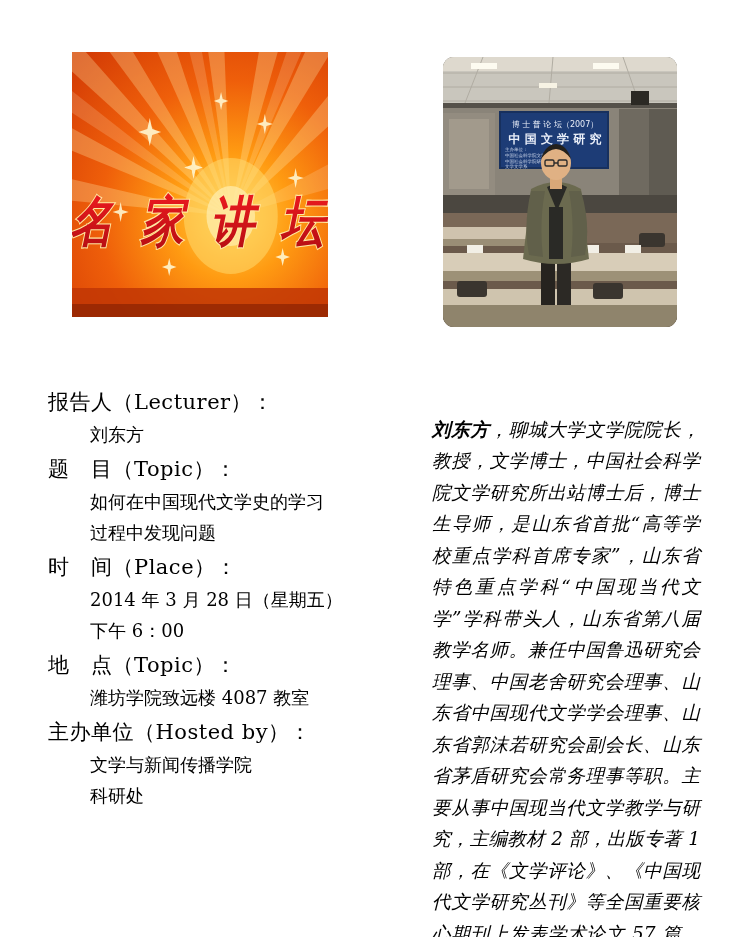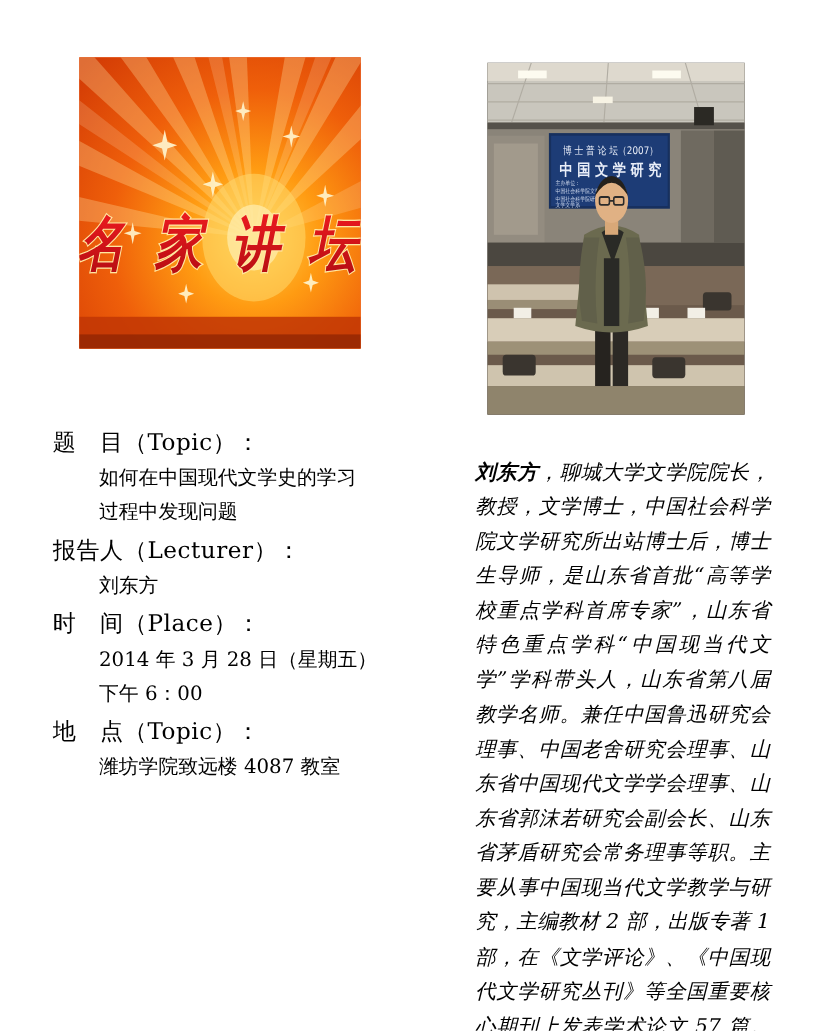--- a/index.html
+++ b/index.html
@@ -37,23 +37,24 @@
     background: #e8500f;
   }
   .poster svg { display: block; width: 100%; height: 100%; }
 
   
   .photo {
     position: absolute;
     left: 443px;
     top: 5px;
     width: 234px;
-    height: 320px;
+    height: 270px;
     overflow: hidden;
     background: #6d6a63;
+    border-radius: 11px;
   }
   .photo svg { display: block; width: 100%; height: 100%; }
 
   
   .columns {
     position: absolute;
     top: 385px;
     left: 0;
     width: 750px;
   }
@@ -248,41 +249,46 @@
       </g>
     </svg>
   </div>
 </div>
 
 <div class="columns">
 
   <div class="col-left">
 
     <div class="field">
+      <div class="field-label">报告人（Lecturer）：</div>
+      <div class="field-value">刘东方</div>
+    </div>
+
+    <div class="field">
       <div class="field-label">题　目（Topic）：</div>
       <div class="field-value">如何在中国现代文学史的学习</div>
       <div class="field-value">过程中发现问题</div>
     </div>
 
     <div class="field">
-      <div class="field-label">报告人（Lecturer）：</div>
-      <div class="field-value">刘东方</div>
-    </div>
-
-    <div class="field">
       <div class="field-label">时　间（Place）：</div>
       <div class="field-value">2014 年 3 月 28 日（星期五）</div>
       <div class="field-value">下午 6：00</div>
     </div>
 
     <div class="field">
       <div class="field-label">地　点（Topic）：</div>
       <div class="field-value">潍坊学院致远楼 4087 教室</div>
     </div>
 
+    <div class="field">
+      <div class="field-label">主办单位（Hosted by）：</div>
+      <div class="field-value">文学与新闻传播学院</div>
+      <div class="field-value">科研处</div>
+    </div>
 
   </div>
 
   <div class="col-right">
     <p class="bio"><span class="bio-name">刘东方</span><span>，聊城大学文学院院长，教授，文学博士，中国社会科学院文学研究所出站博士后，博士生导师，是山东省首批“高等学校重点学科首席专家”，山东省特色重点学科“中国现当代文学”学科带头人，山东省第八届教学名师。兼任中国鲁迅研究会理事、中国老舍研究会理事、山东省中国现代文学学会理事、山东省郭沫若研究会副会长、山东省茅盾研究会常务理事等职。主要从事中国现当代文学教学与研究，主编教材 2 部，出版专著 1 部，在《文学评论》、《中国现代文学研究丛刊》等全国重要核心期刊上发表学术论文 57 篇。主持国家、省级等社科项目 5 项，省级教研项目 2 项。曾获山东省社会科学优秀成果二等奖 3 次。</span></p>
   </div>
 
 </div>
 
 </body></html>

